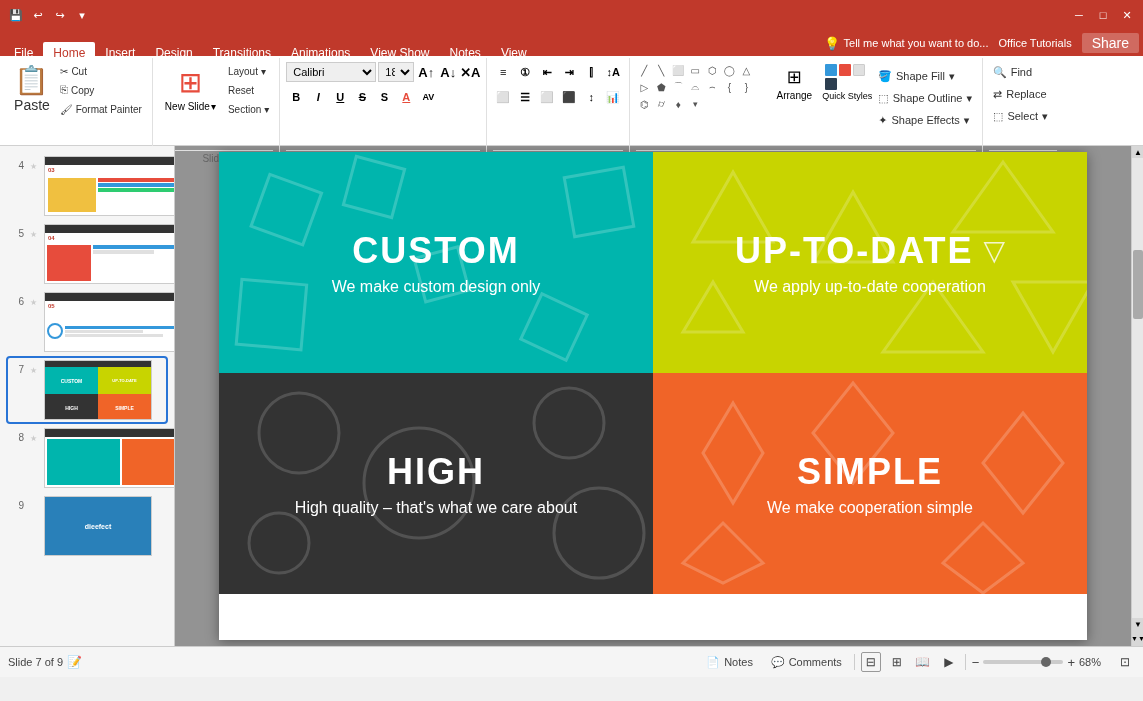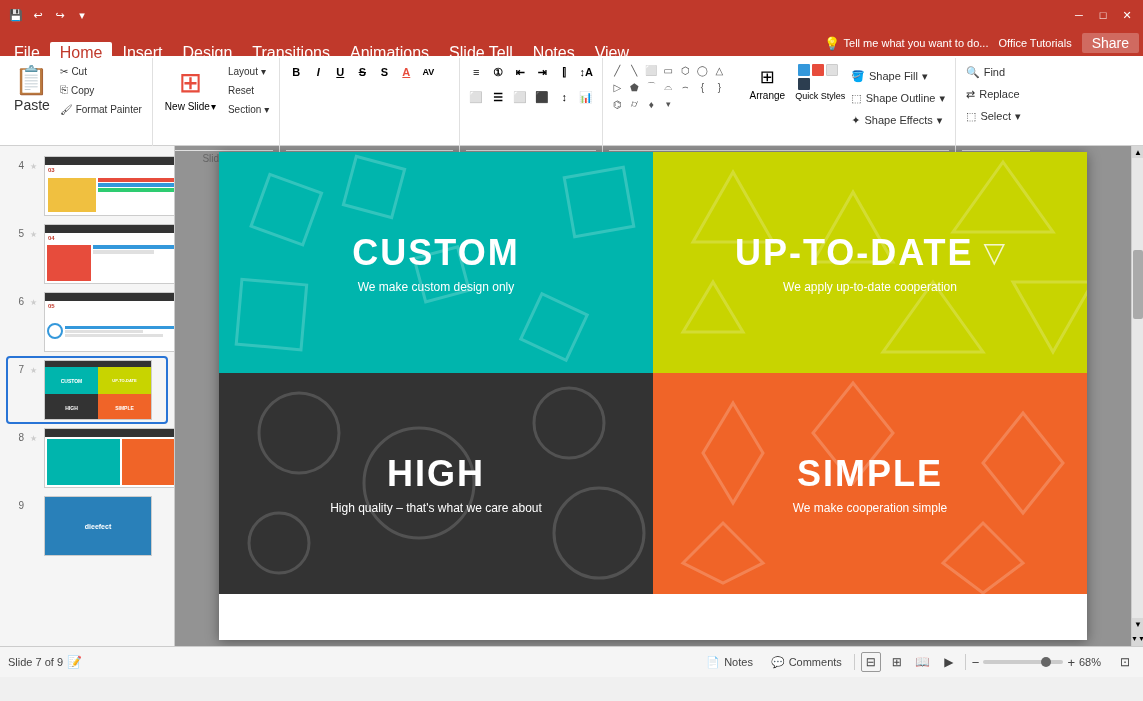--- a/index.html
+++ b/index.html
@@ -26,21 +26,21 @@
     .menu-bar {
       height: 26px;
       background: #c0392b;
       display: flex;
       align-items: center;
       padding: 0 4px;
     }
     .menu-item {
       padding: 2px 10px;
       color: white;
-      font-size: 16px;
+      font-size: 12px;
       cursor: pointer;
       border-radius: 2px;
       height: 22px;
       display: flex;
       align-items: center;
       margin-top: 20px;
     }
     .menu-item.active { background: white; color: #c0392b; }
     .menu-bar-right { margin-left: auto; display: flex; align-items: center; gap: 10px; }
 
@@ -299,21 +299,21 @@
       font-weight: 900;
       color: white;
       letter-spacing: 2px;
       text-transform: uppercase;
       margin-bottom: 6px;
       text-align: center;
       position: relative;
       z-index: 2;
     }
     .q-subtitle {
-      font-size: 12px;
+      font-size: 16px;
       color: white;
       text-align: center;
       position: relative;
       z-index: 2;
     }
 
     
     .deco-shapes {
       position: absolute;
       top: 0; left: 0; right: 0; bottom: 0;
@@ -424,21 +424,21 @@
   </div>
 </div>
 
 <div class="menu-bar">
   <span class="menu-item">File</span>
   <span class="menu-item active">Home</span>
   <span class="menu-item">Insert</span>
   <span class="menu-item">Design</span>
   <span class="menu-item">Transitions</span>
   <span class="menu-item">Animations</span>
-  <span class="menu-item">Slide Tell</span>
+  <span class="menu-item">View Show</span>
   <span class="menu-item">Notes</span>
   <span class="menu-item">View</span>
   <div class="menu-bar-right">
     <span style="color:white;font-size:11px;display:flex;align-items:center;gap:3px;">
       <span style="font-size:13px;">💡</span>
       <span style="color:white;font-size:11px;cursor:pointer;">Tell me what you want to do...</span>
     </span>
     <span style="color:white;font-size:11px;cursor:pointer;text-align:center;">Office Tutorials</span>
     <span style="color:white;font-size:14px;background:rgba(255,255,255,0.25);padding:2px 10px;border-radius:2px;cursor:pointer;">Share</span>
   </div>
@@ -492,20 +492,31 @@
             <span>Section</span>
             <span>▾</span>
           </div>
         </div>
       </div>
       <div class="ribbon-group-label">Slides</div>
     </div>
 
     <div class="ribbon-group" style="min-width:180px;">
       <div class="ribbon-group-content" style="flex-direction:column;gap:3px;">
+        <div class="font-row">
+          <select class="font-select">
+            <option>Calibri</option>
+          </select>
+          <select class="font-size-select">
+            <option>18</option>
+          </select>
+          <span class="font-btn" style="font-size:13px;">A↑</span>
+          <span class="font-btn" style="font-size:13px;">A↓</span>
+          <span class="font-btn" style="font-size:13px;">✕A</span>
+        </div>
         <div class="font-row">
           <span class="font-btn" style="font-weight:bold;">B</span>
           <span class="font-btn" style="font-style:italic;">I</span>
           <span class="font-btn" style="text-decoration:underline;">U</span>
           <span class="font-btn" style="text-decoration:line-through;">S</span>
           <span class="font-btn">S</span>
           <span class="font-btn" style="color:#e74c3c;text-decoration:underline;text-decoration-color:#e74c3c;">A</span>
           <span class="font-btn" style="font-size:9px;">AV</span>
         </div>
       </div>

